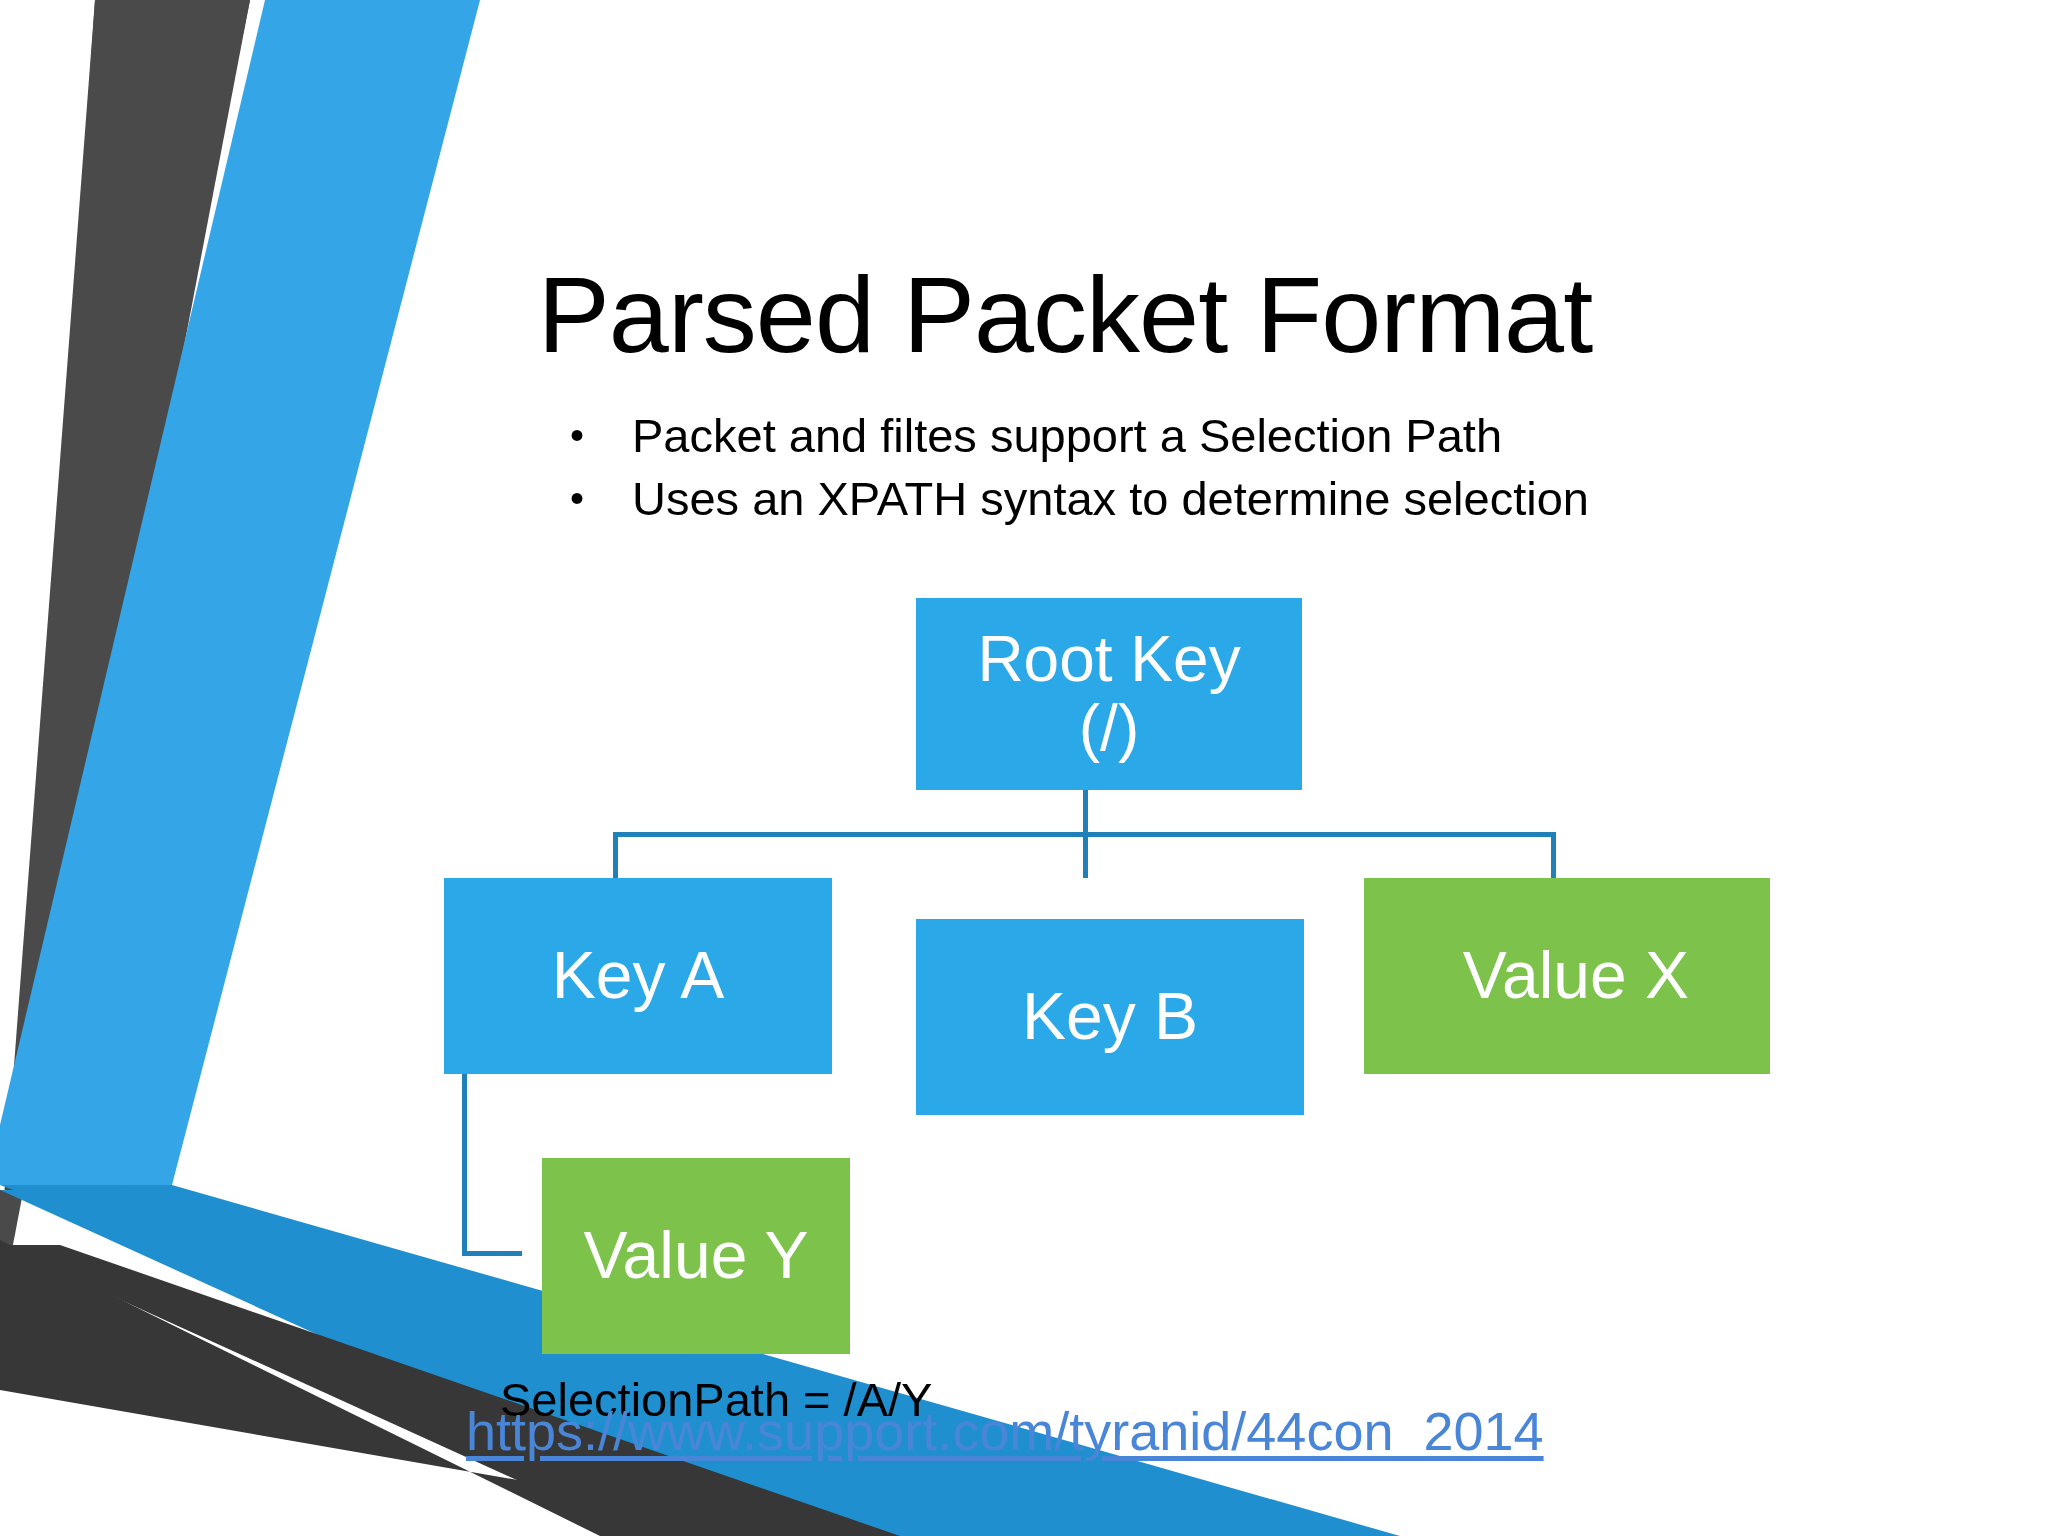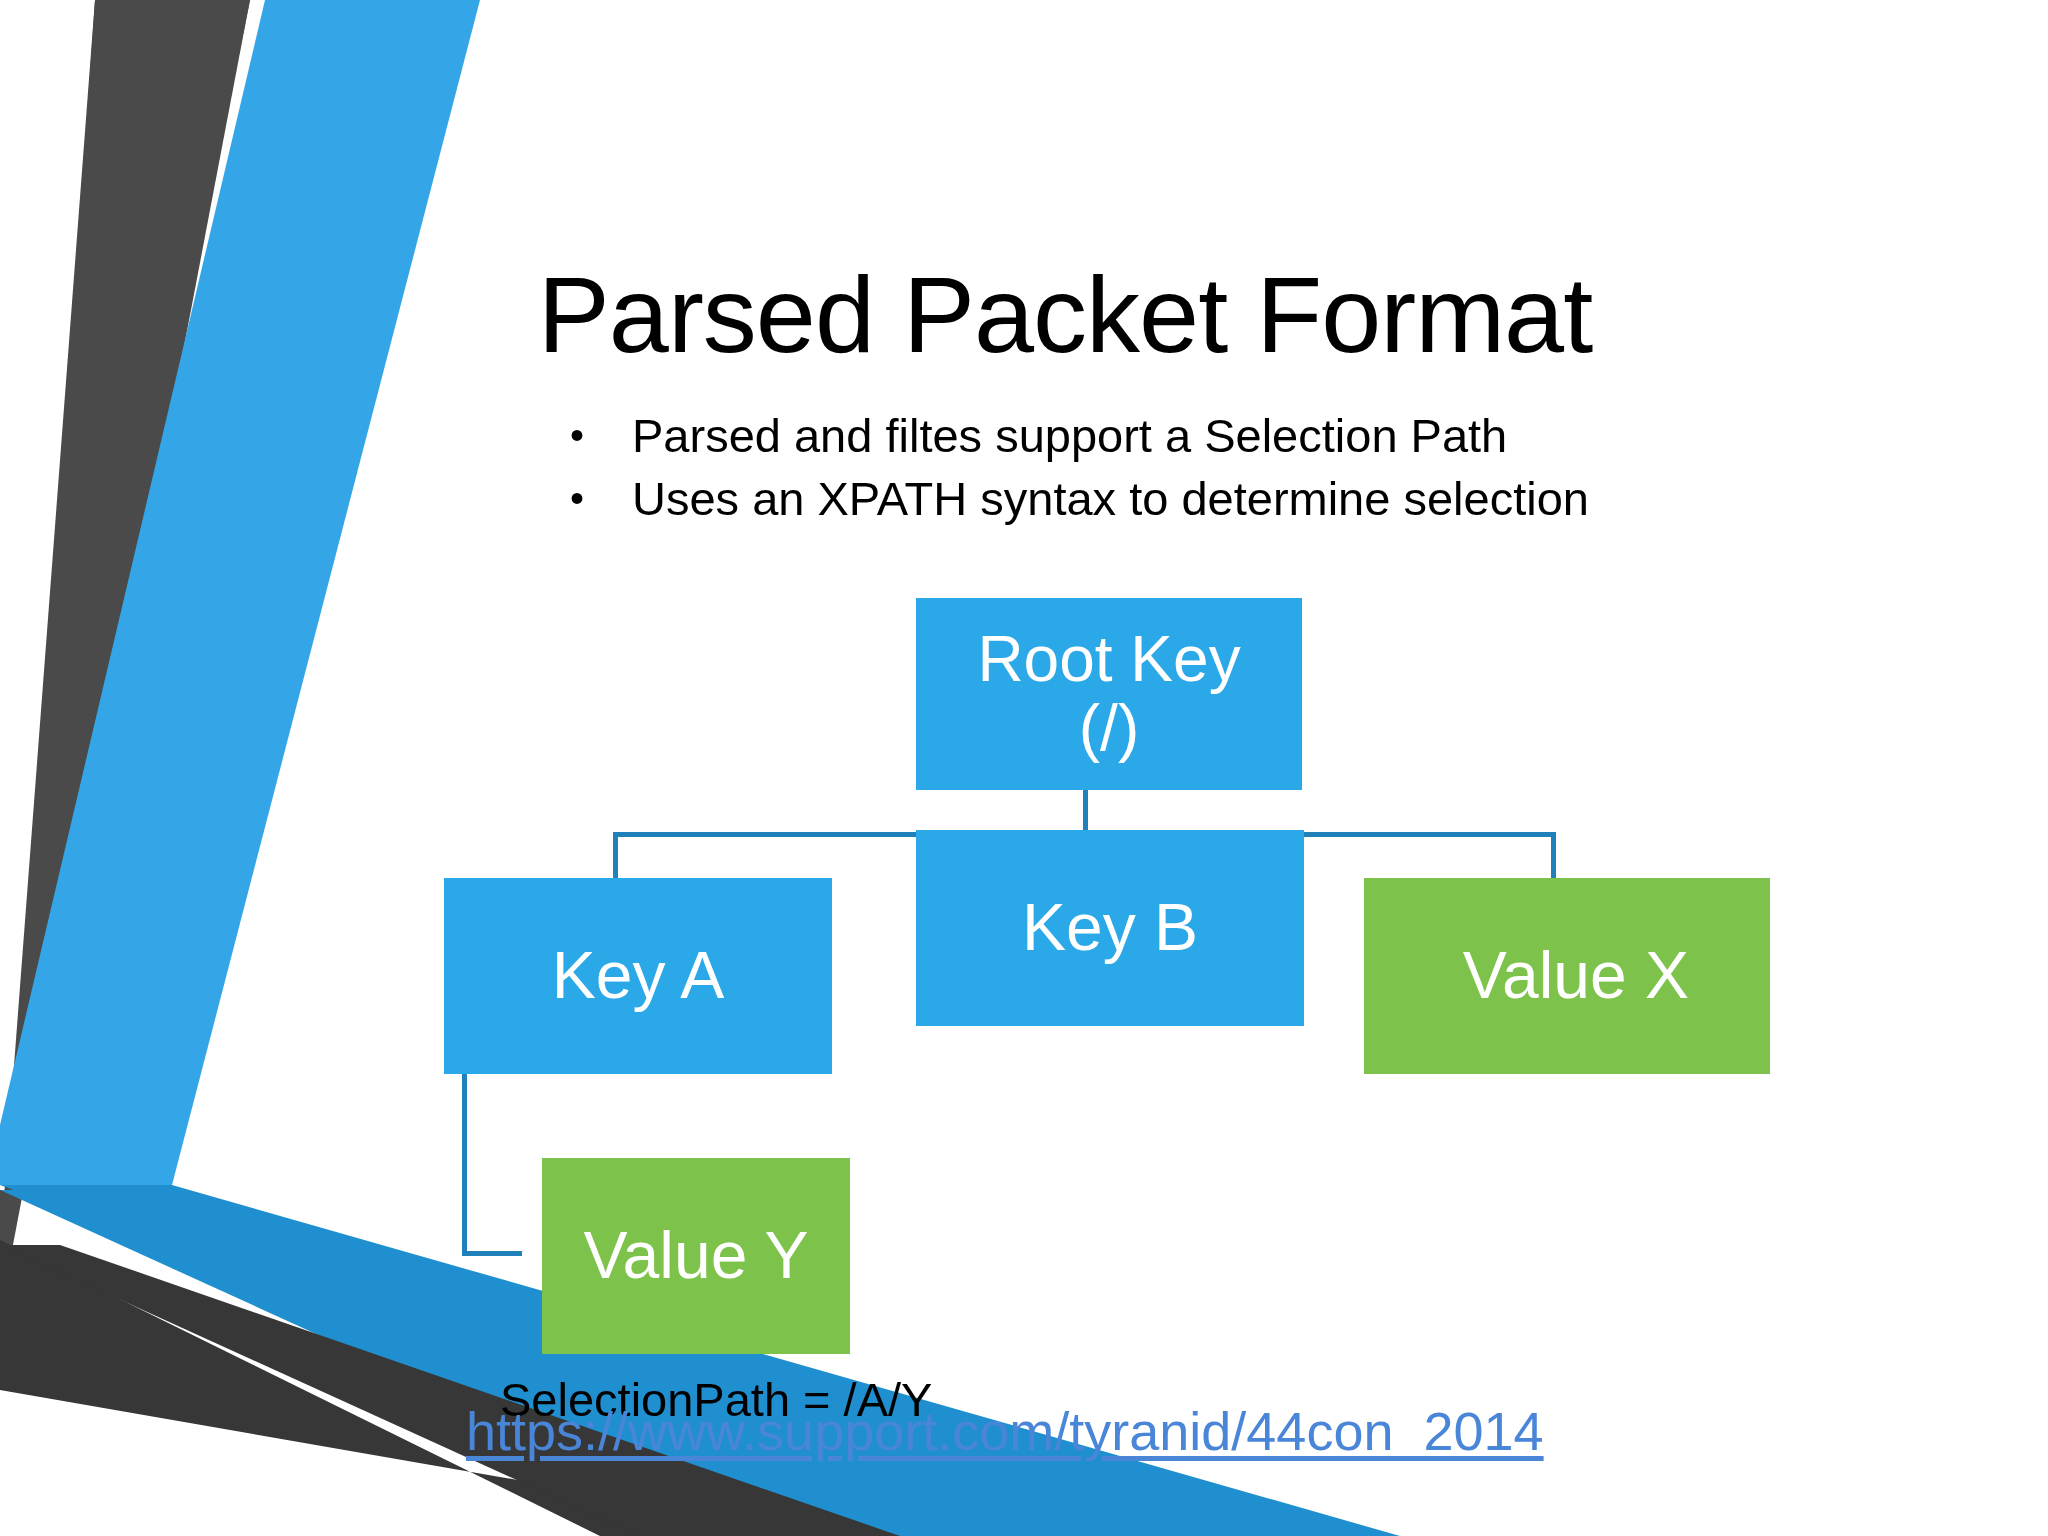--- a/index.html
+++ b/index.html
@@ -90,21 +90,21 @@
     width: 386px; height: 192px;
     font-size: 64px;
     flex-direction: column;
   }
   #node-key-a {
     left: 420px;  top: 878px;
     width: 388px; height: 196px;
     font-size: 66px;
   }
   #node-key-b {
-    left: 892px;  top: 830px;
+    left: 892px;  top: 919px;
     width: 388px; height: 196px;
     font-size: 66px;
   }
   #node-value-x {
     left: 1340px; top: 878px;
     width: 388px; height: 196px;
     font-size: 66px;
     padding-left: 18px;
   }
   #node-value-y {
@@ -158,21 +158,21 @@
 
     <polygon points="0,1240 0,1390 840,1536 600,1536" fill="#373737"></polygon>
     <polygon points="0,1245 60,1245 900,1536 640,1536" fill="#373737"></polygon>
   </svg>
 
   <div id="title">Parsed Packet Format</div>
 
   <div id="bullets">
     <div class="bullet-row">
       <span class="bullet-dot">•</span>
-      <span class="bullet-text">Parsed and filtes support a Selection Path</span>
+      <span class="bullet-text">Packet and filtes support a Selection Path</span>
     </div>
     <div class="bullet-row">
       <span class="bullet-dot">•</span>
       <span class="bullet-text">Uses an XPATH syntax to determine selection</span>
     </div>
   </div>
 
   <div class="conn" style="left:1083px; top:790px; width:5px; height:46px;"></div>
 
   <div class="conn" style="left:613px; top:832px; width:943px; height:5px;"></div>

